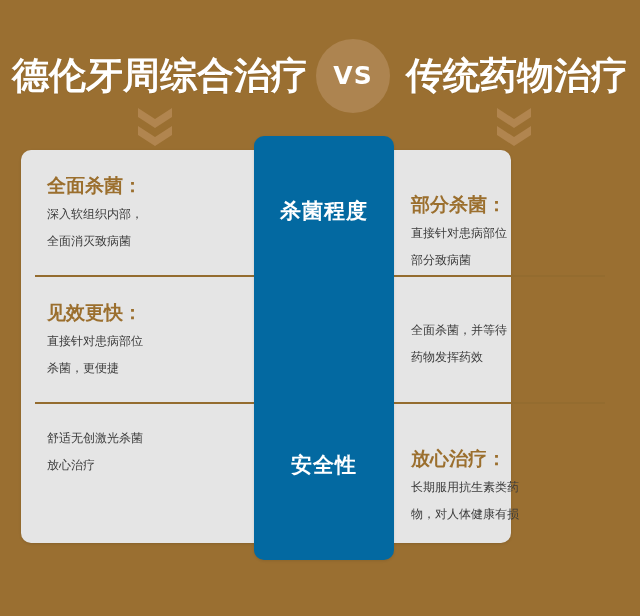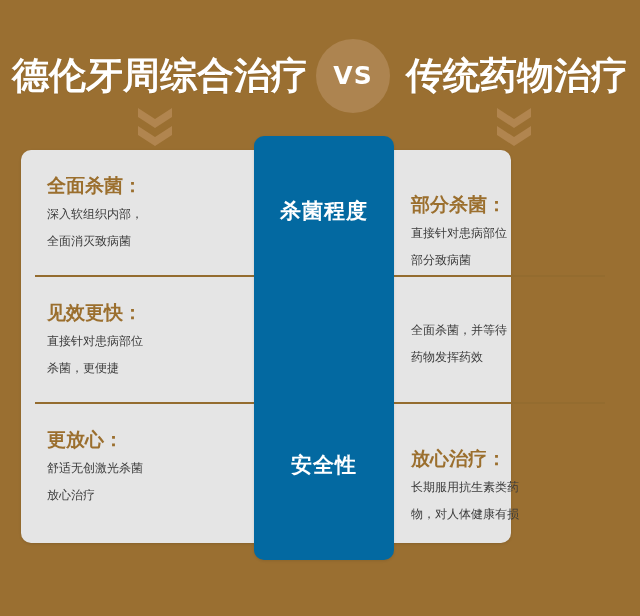--- a/index.html
+++ b/index.html
@@ -240,21 +240,20 @@
         <div class="cell-line">杀菌，更便捷</div>
       </div>
       <div class="cell cell-right">
         <div class="cell-line">全面杀菌，并等待</div>
         <div class="cell-line">药物发挥药效</div>
       </div>
     </div>
 
     <div class="row row-2">
       <div class="cell cell-left">
-        <div class="cell-head">更放心：</div>
         <div class="cell-line">舒适无创激光杀菌</div>
         <div class="cell-line">放心治疗</div>
       </div>
       <div class="cell cell-right">
         <div class="cell-head">放心治疗：</div>
         <div class="cell-line">长期服用抗生素类药</div>
         <div class="cell-line">物，对人体健康有损</div>
       </div>
     </div>
 

